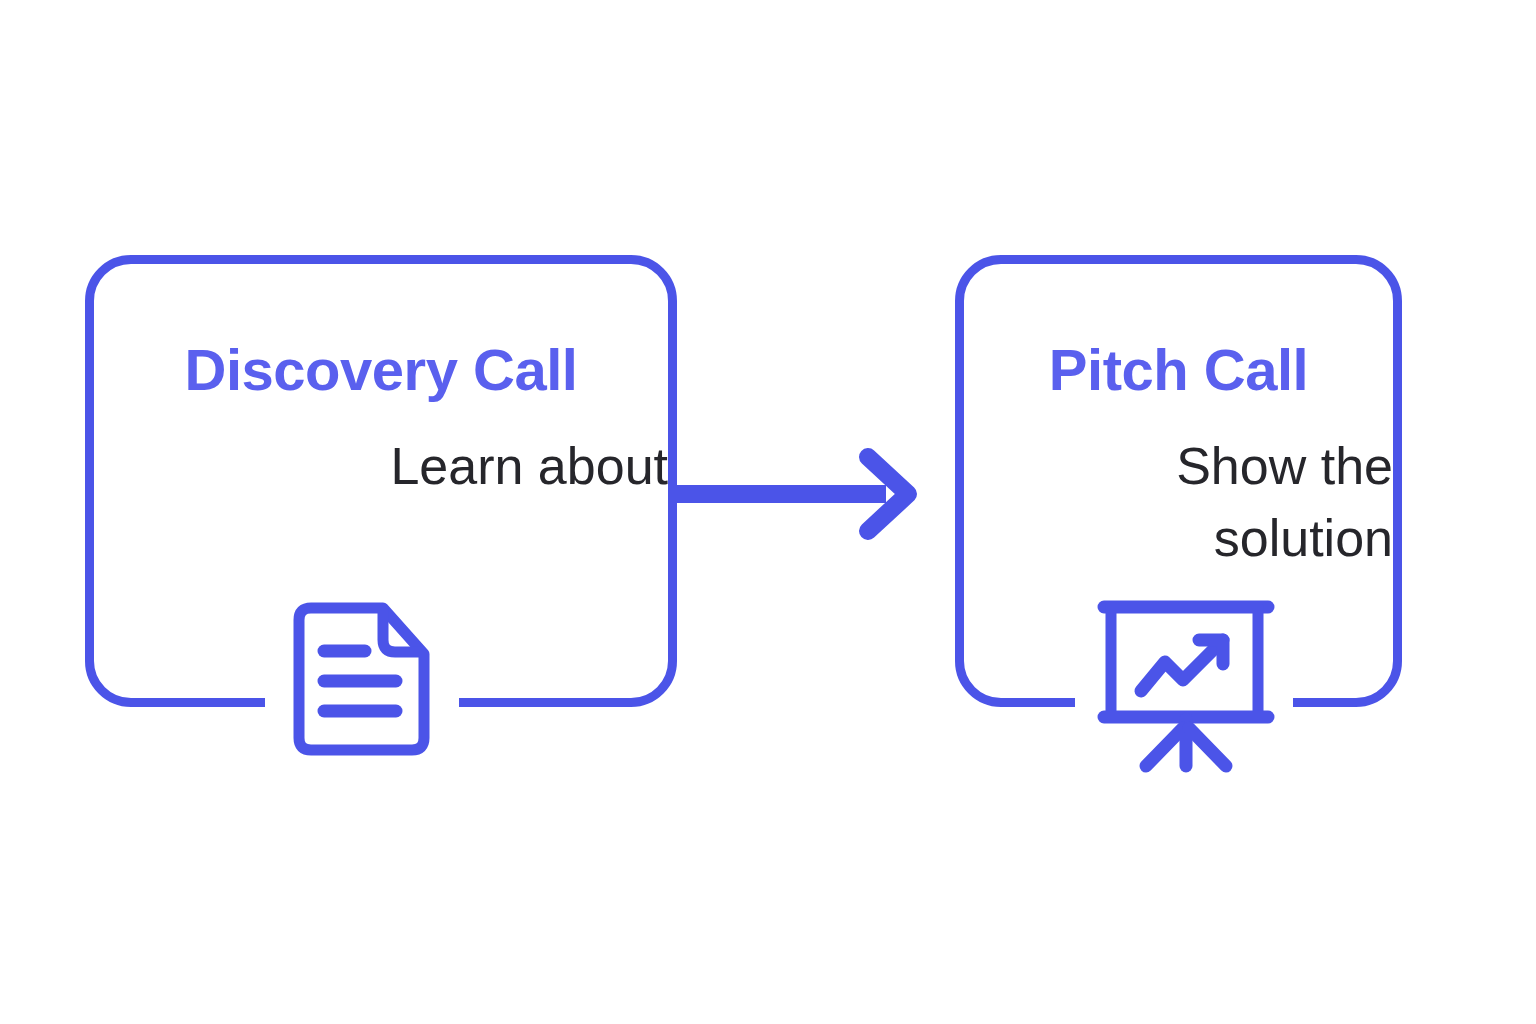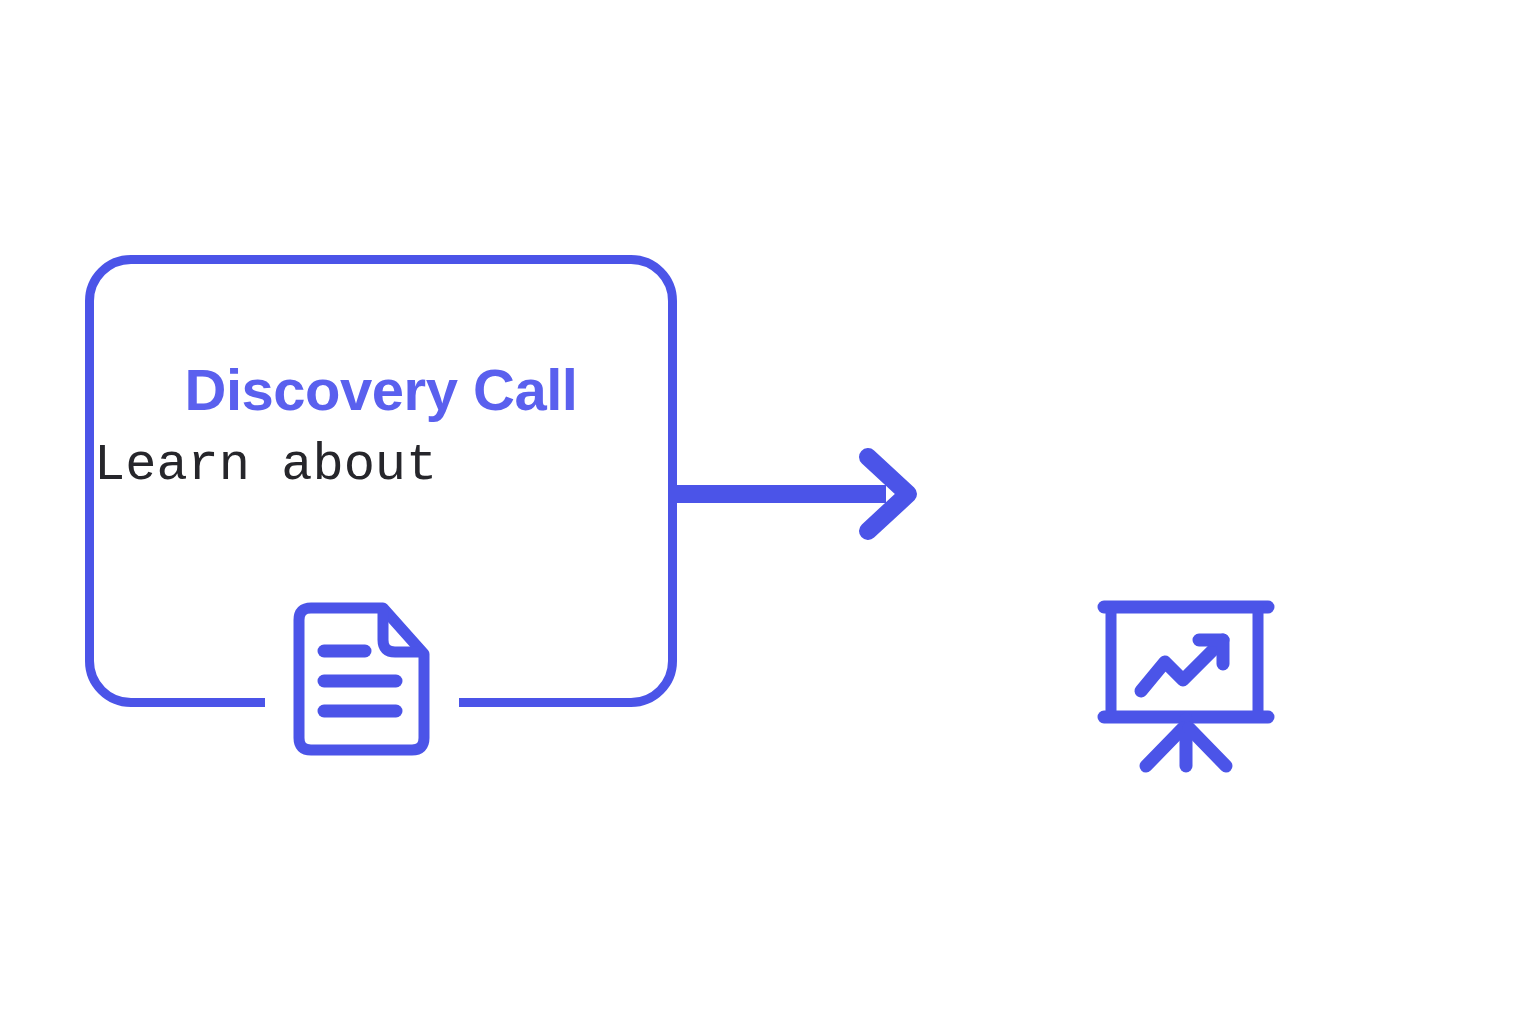--- a/index.html
+++ b/index.html
@@ -38,33 +38,31 @@
     position: absolute;
     top: 75px;
     left: 0;
     right: 0;
     text-align: center;
     font-size: 58px;
     line-height: 62px;
     font-weight: 700;
     letter-spacing: -0.5px;
     color: var(--title);
-    margin-top: 20px;
   }
   .box-desc {
     position: absolute;
     top: 166px;
     left: 0;
     right: 0;
-    text-align: left;
+    text-align: right;
     font-size: 52px;
     line-height: 72px;
     font-weight: 400;
     color: var(--body);
-    font-family: Liberation Mono, monospace;
   }
   .border-gap-mask {
     position: absolute;
     top: 691px;
     height: 26px;
     background: var(--background);
   }
   .mask-left  { left: 265px;  width: 194px; }
   .mask-right { left: 1075px; width: 218px; }
   .icon-svg {
@@ -84,20 +82,27 @@
 
 <div class="canvas">
 
   <div class="box box-left">
     <div class="box-title">Discovery Call</div>
     <div class="box-desc">
       <span>Learn about</span><br>
     </div>
   </div>
 
+  <div class="box box-right">
+    <div class="box-title">Pitch Call</div>
+    <div class="box-desc">
+      <span>Show the</span><br>
+      <span>solution</span>
+    </div>
+  </div>
 
   <div class="border-gap-mask mask-left"></div>
   <div class="border-gap-mask mask-right"></div>
 
   <svg id="doc-icon" class="icon-svg" viewBox="0 0 137 158" xmlns="http://www.w3.org/2000/svg">
     <path d="M90 8 H18 Q6 8 6 20 V138 Q6 150 18 150 H119 Q131 150 131 138 V54 Z" stroke-width="11" stroke-linejoin="round"></path>
     <path d="M90 10 V40 Q90 52 102 52 H129" stroke-width="11" stroke-linejoin="round"></path>
     <path d="M31 51 H72" stroke-width="13" stroke-linecap="round"></path>
     <path d="M31 81 H103" stroke-width="13" stroke-linecap="round"></path>
     <path d="M31 111 H103" stroke-width="13" stroke-linecap="round"></path>

